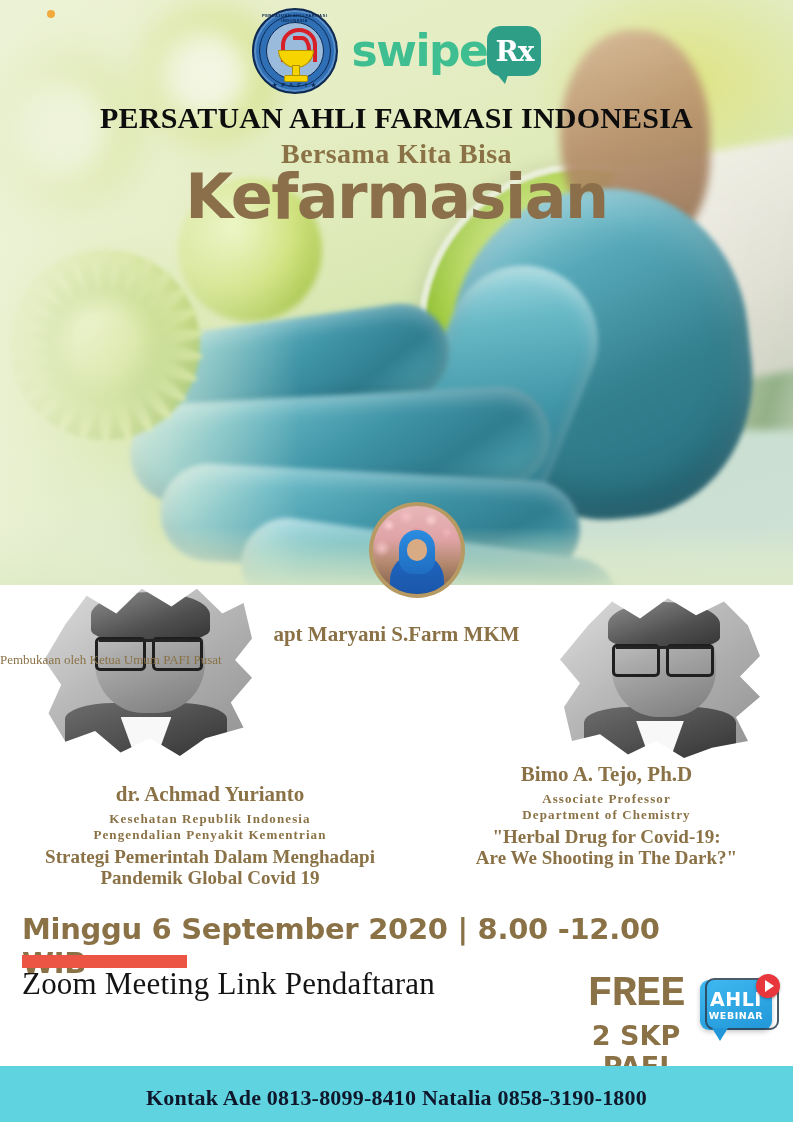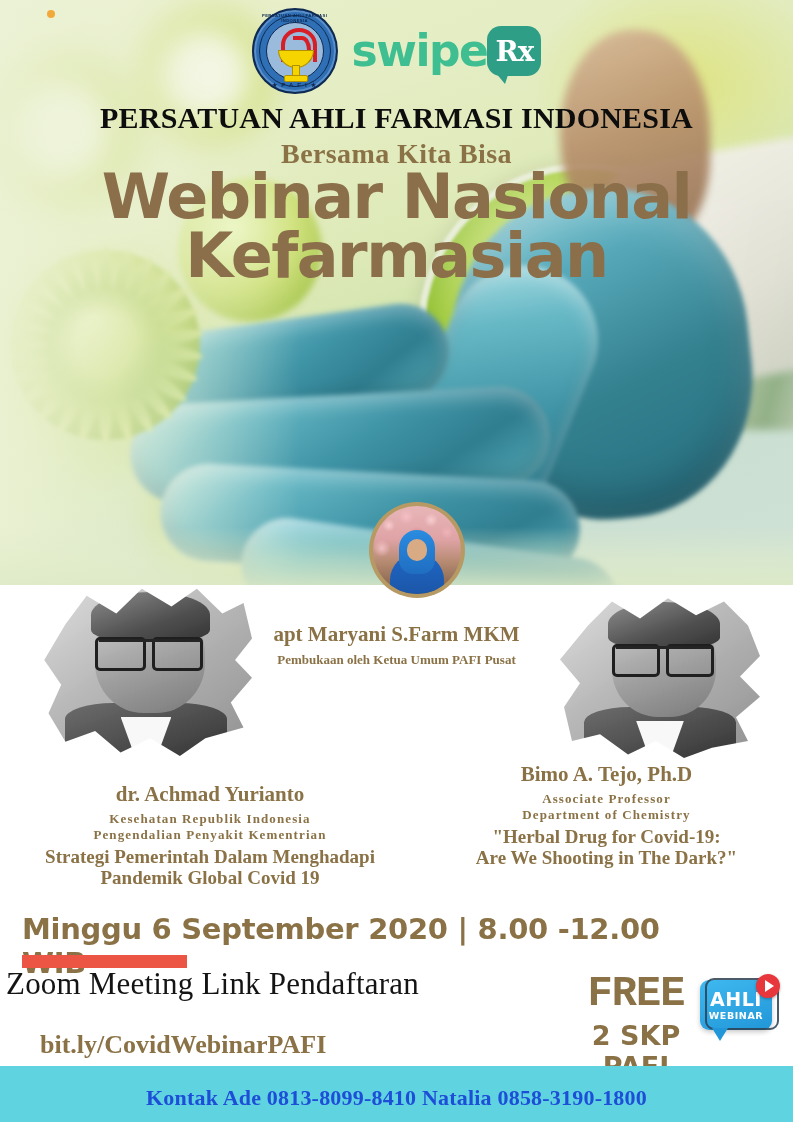--- a/index.html
+++ b/index.html
@@ -157,22 +157,22 @@
       radial-gradient(circle 12px at 10% 48%, rgba(246,198,202,.85) 0%, rgba(246,198,202,0) 72%),
       radial-gradient(circle 13px at 50% 34%, rgba(226,92,100,.55) 0%, rgba(226,92,100,0) 72%);}
   .cp-body{position:absolute;left:50%;bottom:-4px;margin-left:-27px;width:54px;height:44px;
     border-radius:26px 26px 0 0;background:linear-gradient(180deg,#1f66c4 0%,#1b55a6 100%);}
   .cp-hijab{position:absolute;left:50%;top:24px;margin-left:-18px;width:36px;height:44px;
     border-radius:18px 18px 14px 14px;background:linear-gradient(180deg,#2a8ce0 0%,#1f6ec2 100%);}
   .cp-face{position:absolute;left:50%;top:33px;margin-left:-10px;width:20px;height:22px;border-radius:10px;
     background:#d9ab85;}
   .center-name{position:absolute;left:0;top:622px;width:793px;text-align:center;z-index:16;
     font-family:"Liberation Serif",serif;font-weight:bold;font-size:21px;color:#8a7246;}
-  .center-role{position:absolute;left:0;top:652px;width:793px;text-align:center;z-index:16;
-    font-family:"Liberation Serif",serif;font-weight:bold;font-size:13px;color:#8a7246;}
+  .center-role{position:absolute;left:0;top:652px;width:793px;text-align:left;z-index:16;
+    font-family:"Liberation Serif",serif;font-weight:normal;font-size:13px;color:#8a7246;}
 
   
   .brush{position:absolute;z-index:12;filter:grayscale(1) contrast(1.08);}
   .photo-left{left:40px;top:578px;width:212px;height:178px;}
   .photo-right{left:560px;top:588px;width:200px;height:170px;}
   .face-man{position:absolute;inset:0;}
   .fm-bg{position:absolute;inset:0;background:linear-gradient(145deg,#d9d9d9 0%,#b4b4b4 45%,#8f8f8f 100%);}
   .fm-head{position:absolute;left:26%;top:12%;width:52%;height:64%;border-radius:48% 48% 44% 44%;
     background:linear-gradient(160deg,#cfcfcf 0%,#a6a6a6 45%,#7b7b7b 100%);}
   .fm-hair{position:absolute;left:24%;top:8%;width:56%;height:26%;border-radius:50% 50% 20% 20%;
@@ -194,21 +194,21 @@
   .sp-right{position:absolute;left:420px;top:762px;width:373px;text-align:center;z-index:14;}
   .sp-name{font-family:"Liberation Serif",serif;font-weight:bold;font-size:21px;color:#8a7246;margin-bottom:4px;}
   .sp-aff{font-family:"Liberation Serif",serif;font-weight:bold;font-size:13px;color:#8a7246;
     letter-spacing:1.1px;line-height:1.22;}
   .sp-topic{font-family:"Liberation Serif",serif;font-weight:bold;font-size:19px;color:#8a7246;
     line-height:1.12;margin-top:3px;}
 
   .datetime{position:absolute;left:22px;top:912px;width:700px;z-index:14;
     font-family:"DejaVu Sans",sans-serif;font-weight:bold;font-size:29px;color:#8a7246;letter-spacing:-.3px;}
   .redbar{position:absolute;left:22px;top:955px;width:165px;height:13px;background:#ec5543;z-index:14;}
-  .zoomline{position:absolute;left:6px;top:966px;width:560px;z-index:14;
+  .zoomline{position:absolute;left:22px;top:966px;width:560px;z-index:14;
     font-family:"Liberation Serif",serif;font-size:31px;color:#141414;letter-spacing:.2px;}
   .bitly{position:absolute;left:40px;top:1030px;width:520px;z-index:14;
     font-family:"Liberation Serif",serif;font-weight:bold;font-size:26px;color:#8a7246;}
 
   .free{position:absolute;left:556px;top:970px;width:160px;text-align:center;z-index:14;
     font-family:Liberation Mono, monospace;font-weight:bold;font-size:42px;color:#8a7246;letter-spacing:-1px;}
   .skp{position:absolute;left:556px;top:1020px;width:160px;text-align:center;z-index:14;
     font-family:"DejaVu Sans",sans-serif;font-weight:bold;font-size:27px;color:#8a7246;}
 
   .live-badge{position:absolute;left:700px;top:978px;width:78px;height:62px;z-index:14;}
@@ -222,21 +222,21 @@
     font-family:"DejaVu Sans",sans-serif;font-weight:bold;font-size:19px;letter-spacing:.5px;line-height:1;}
   .lb-web{position:absolute;left:0;top:32px;width:72px;text-align:center;color:#fff;
     font-family:"DejaVu Sans",sans-serif;font-weight:bold;font-size:9.5px;letter-spacing:.6px;}
   .lb-play{position:absolute;right:-2px;top:-4px;width:24px;height:24px;border-radius:50%;
     background:#e8373c;box-shadow:0 1px 3px rgba(0,0,0,.3);}
   .lb-play:after{content:"";position:absolute;left:9px;top:6px;width:0;height:0;
     border-top:6px solid transparent;border-bottom:6px solid transparent;border-left:9px solid #fff;}
 
   .footer{position:absolute;left:0;top:1066px;width:793px;height:56px;background:#5fd3e0;z-index:20;
     display:flex;align-items:center;justify-content:center;}
-  .footer-txt{font-family:"Liberation Serif",serif;font-weight:bold;font-size:22px;color:#1d4ed8;letter-spacing:.2px;margin-top:8px;}
+  .footer-txt{font-family:"Liberation Serif",serif;font-weight:bold;font-size:22px;color:#0f172a;letter-spacing:.2px;margin-top:8px;}
 </style>
 </head>
 <body>
 
 <div class="poster">
 
   <div class="hero">
     <div class="blob b1"></div>
     <div class="blob b2"></div>
     <div class="blob b4"></div>
@@ -321,21 +321,20 @@
       <div class="swipe-dot"></div>
       <div class="rx-bubble">
         <span class="rx-txt">Rx</span>
       </div>
     </div>
   </div>
 
   <div class="org-name">PERSATUAN AHLI FARMASI INDONESIA</div>
   <div class="tagline">Bersama Kita Bisa</div>
   <div class="bigtitle">
-    <span class="l1">Webinar Nasional</span>
     <span class="l2">Kefarmasian</span>
   </div>
 
   <div class="lower"></div>
 
   <div class="brush photo-left" style="clip-path:polygon(12% 26%,22% 10%,36% 20%,48% 6%,62% 16%,74% 6%,86% 20%,96% 14%,100% 34%,92% 46%,100% 56%,90% 70%,96% 84%,78% 90%,66% 100%,52% 90%,38% 98%,26% 86%,12% 92%,4% 76%,10% 60%,2% 46%)">
     <div class="face-man">
       <div class="fm-bg"></div>
       <div class="fm-body"></div>
       <div class="fm-collar"></div>
@@ -391,21 +390,20 @@
     </div>
     <div class="sp-topic">
       <div>"Herbal Drug for Covid-19:</div>
       <div>Are We Shooting in The Dark?"</div>
     </div>
   </div>
 
   <div class="datetime">Minggu  6 September  2020 | 8.00 -12.00 WIB</div>
   <div class="redbar"></div>
   <div class="zoomline">Zoom Meeting  Link  Pendaftaran</div>
-  <div class="bitly">bit.ly/CovidWebinarPAFI</div>
 
   <div class="free">FREE</div>
   <div class="skp">2 SKP PAFI</div>
 
   <div class="live-badge">
     <div class="lb-box"></div>
     <div class="lb-outline"></div>
     <div class="lb-tail"></div>
     <div class="lb-live">AHLI</div>
     <div class="lb-web">WEBINAR</div>

